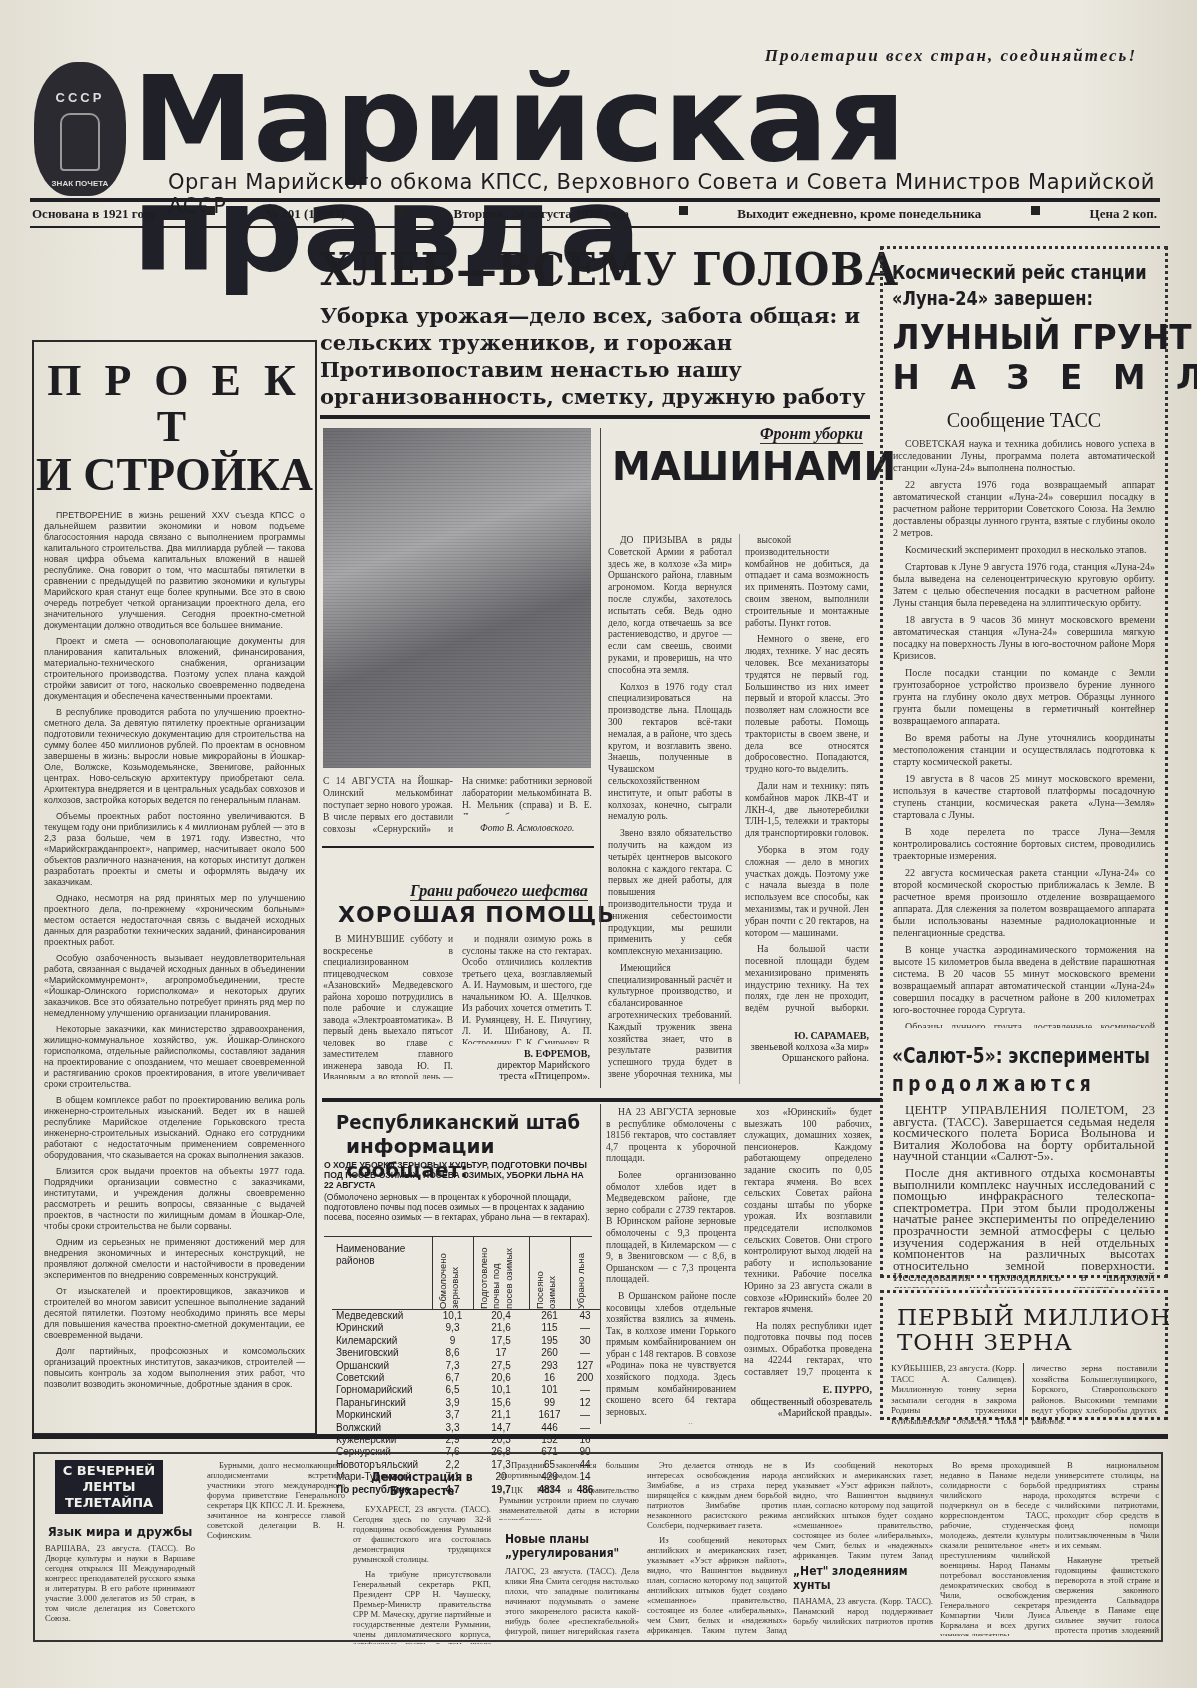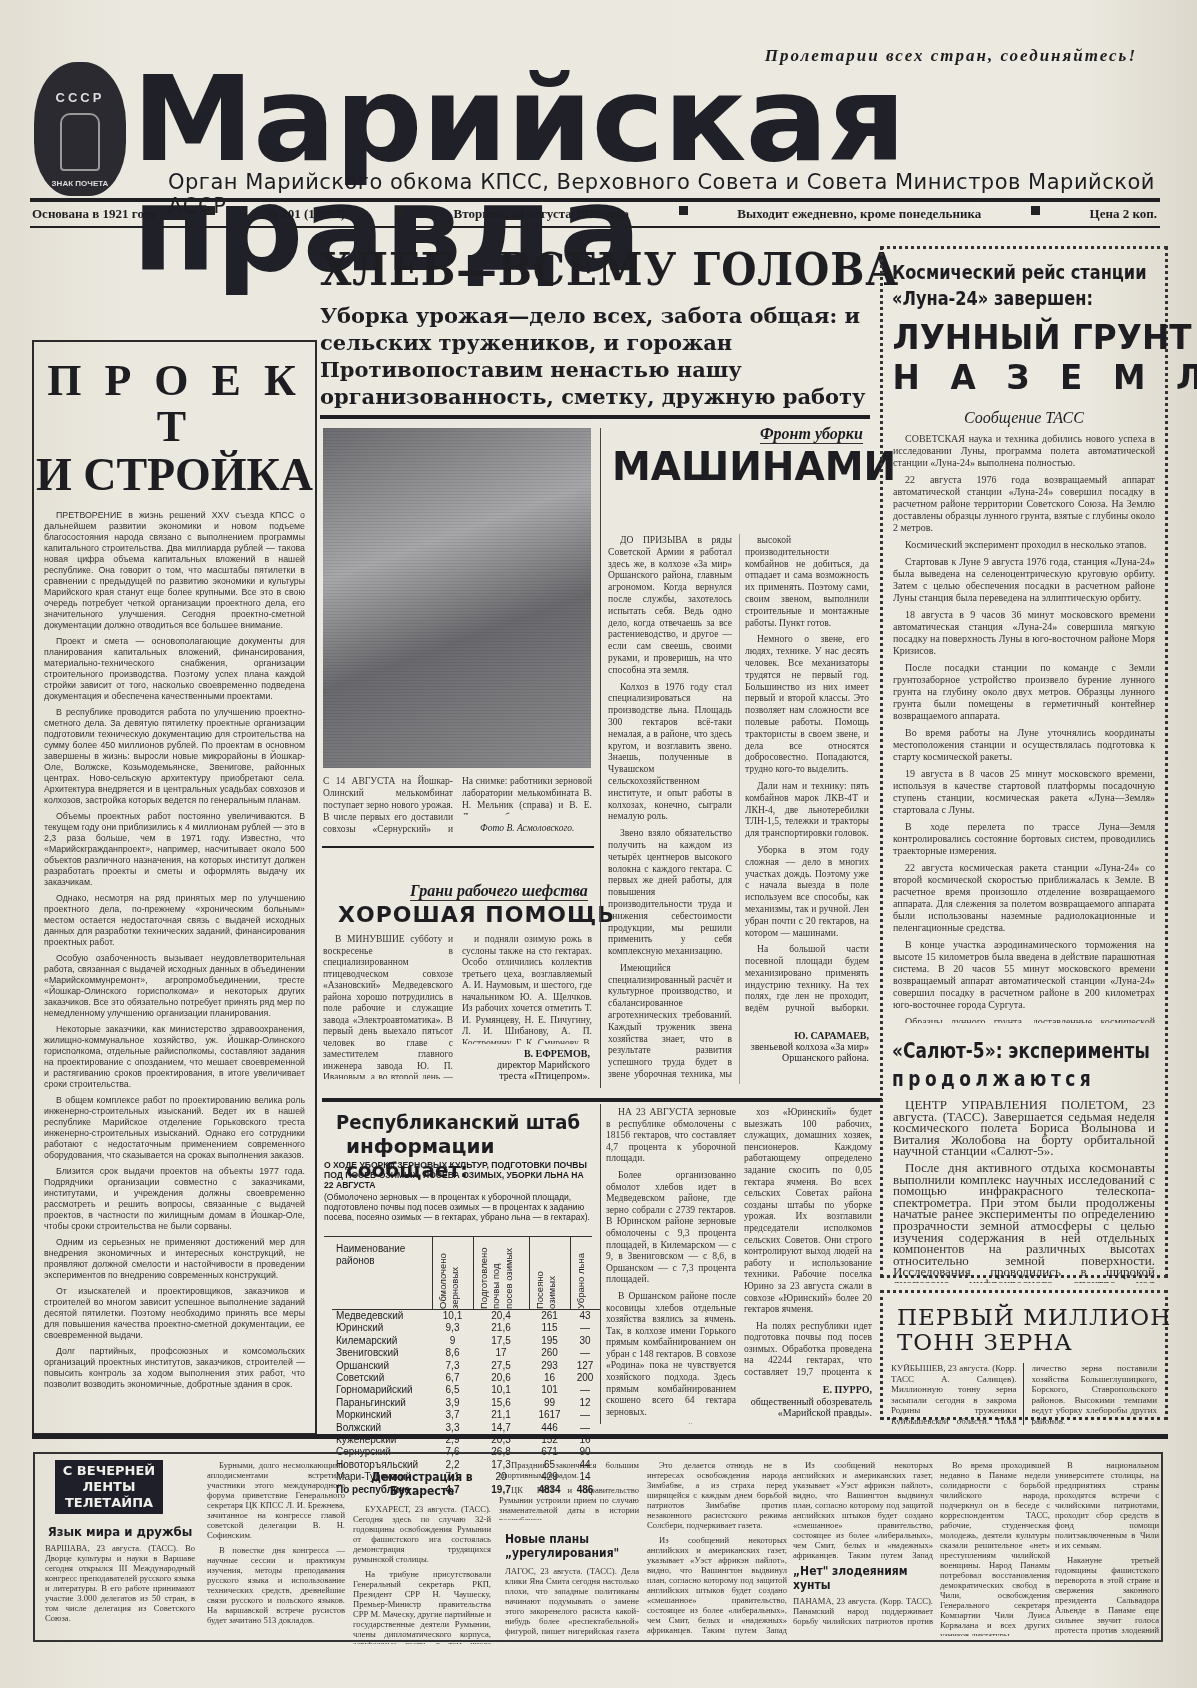--- a/index.html
+++ b/index.html
@@ -289,21 +289,21 @@
 
   <div class="abs dotted-box" style="left:880px;top:246px;width:288px;height:1032px;">
     <div style="padding:10px 10px 0;font-family:'DejaVu Sans Condensed','DejaVu Sans',sans-serif;font-weight:bold;font-size:20px;line-height:26px;transform:scaleX(0.9);transform-origin:left;white-space:nowrap;">
       <div>Космический рейс станции</div>
       <div>«Луна-24» завершен:</div>
     </div>
     <div style="padding:6px 10px 0;font-family:'DejaVu Sans',sans-serif;font-weight:bold;font-size:34px;line-height:40px;white-space:nowrap;transform:scaleX(0.96);transform-origin:left;">
       <div>ЛУННЫЙ ГРУНТ</div>
       <div style="letter-spacing:10px;">Н А  З Е М Л Е</div>
     </div>
-    <div style="text-align:center;font-style:italic;font-size:16px;margin:12px 0 6px;">Сообщение ТАСС</div>
+    <div style="text-align:center;font-size:20px;margin:12px 0 6px;">Сообщение ТАСС</div>
     <div class="textcol" style="padding:0 10px;height:590px;font-size:10px;line-height:12px;">
       <p>СОВЕТСКАЯ наука и техника добились нового успеха в исследовании Луны, программа полета автоматической станции «Луна-24» выполнена полностью.</p>
       <p>22 августа 1976 года возвращаемый аппарат автоматической станции «Луна-24» совершил посадку в расчетном районе территории Советского Союза. На Землю доставлены образцы лунного грунта, взятые с глубины около 2 метров.</p>
       <p>Космический эксперимент проходил в несколько этапов.</p>
       <p>Стартовав к Луне 9 августа 1976 года, станция «Луна-24» была выведена на селеноцентрическую круговую орбиту. Затем с целью обеспечения посадки в расчетном районе Луны станция была переведена на эллиптическую орбиту.</p>
       <p>18 августа в 9 часов 36 минут московского времени автоматическая станция «Луна-24» совершила мягкую посадку на поверхность Луны в юго-восточном районе Моря Кризисов.</p>
       <p>После посадки станции по команде с Земли грунтозаборное устройство произвело бурение лунного грунта на глубину около двух метров. Образцы лунного грунта были помещены в герметичный контейнер возвращаемого аппарата.</p>
       <p>Во время работы на Луне уточнялись координаты местоположения станции и осуществлялась подготовка к старту космической ракеты.</p>
       <p>19 августа в 8 часов 25 минут московского времени, используя в качестве стартовой платформы посадочную ступень станции, космическая ракета «Луна—Земля» стартовала с Луны.</p>
       <p>В ходе перелета по трассе Луна—Земля контролировались состояние бортовых систем, проводились траекторные измерения.</p>
@@ -341,21 +341,20 @@
       <div>С ВЕЧЕРНЕЙ</div>
       <div>ЛЕНТЫ</div>
       <div>ТЕЛЕТАЙПА</div>
     </div>
     <div style="position:absolute;left:10px;top:70px;width:150px;">
       <div style="font-family:'DejaVu Sans Condensed','DejaVu Sans',sans-serif;font-weight:bold;font-size:13px;text-align:center;">Язык мира и дружбы</div>
       <div class="textcol" style="height:100px;font-size:8.6px;line-height:10px;margin-top:4px;">ВАРШАВА, 23 августа. (ТАСС). Во Дворце культуры и науки в Варшаве сегодня открылся III Международный конгресс преподавателей русского языка и литературы. В его работе принимают участие 3.000 делегатов из 50 стран, в том числе делегация из Советского Союза.</div>
     </div>
     <div class="textcol" style="position:absolute;left:172px;top:6px;width:138px;height:176px;font-size:8.6px;line-height:10px;">
       <p>Бурными, долго несмолкающими аплодисментами встретили участники этого международного форума приветствие Генерального секретаря ЦК КПСС Л. И. Брежнева, зачитанное на конгрессе главой советской делегации В. Н. Софинским.</p>
-      <p>В повестке дня конгресса — научные сессии и практикум изучения, методы преподавания русского языка и использование технических средств, древнейшие связи русского и польского языков. На варшавской встрече русистов будет зачитано 513 докладов.</p>
     </div>
     <div style="position:absolute;left:318px;top:4px;width:138px;margin-top:12px;">
       <div style="font-family:'DejaVu Sans Condensed','DejaVu Sans',sans-serif;font-weight:bold;font-size:12px;line-height:14px;text-align:center;">Демонстрация в Бухаресте</div>
       <div class="textcol" style="height:140px;font-size:8.6px;line-height:10px;margin-top:6px;">
         <p>БУХАРЕСТ, 23 августа. (ТАСС). Сегодня здесь по случаю 32-й годовщины освобождения Румынии от фашистского ига состоялась демонстрация трудящихся румынской столицы.</p>
         <p>На трибуне присутствовали Генеральный секретарь РКП, Президент СРР Н. Чаушеску, Премьер-Министр правительства СРР М. Маческу, другие партийные и государственные деятели Румынии, члены дипломатического корпуса, зарубежные гости, в том числе делегация Общества советско-румынской дружбы.</p>
       </div>
     </div>
     <div class="textcol" style="position:absolute;left:464px;top:6px;width:140px;height:60px;font-size:8.6px;line-height:10px;">
       <p>Праздник закончился большим спортивным парадом.</p>

